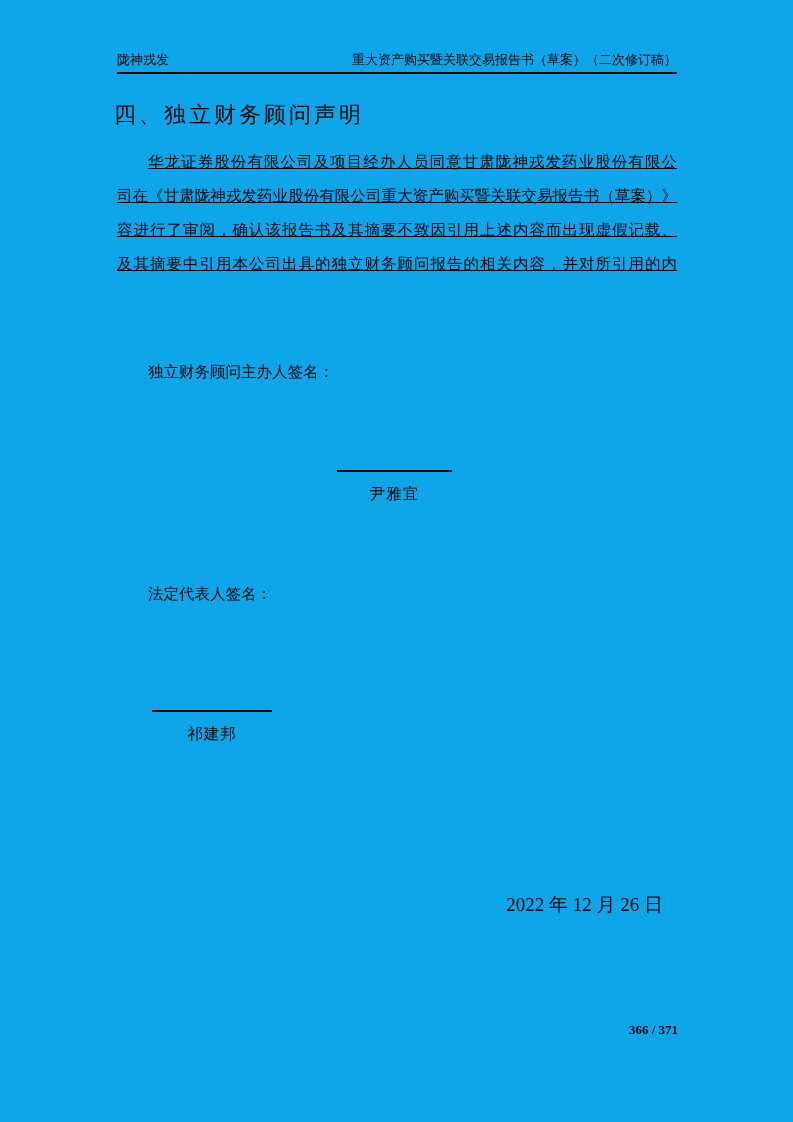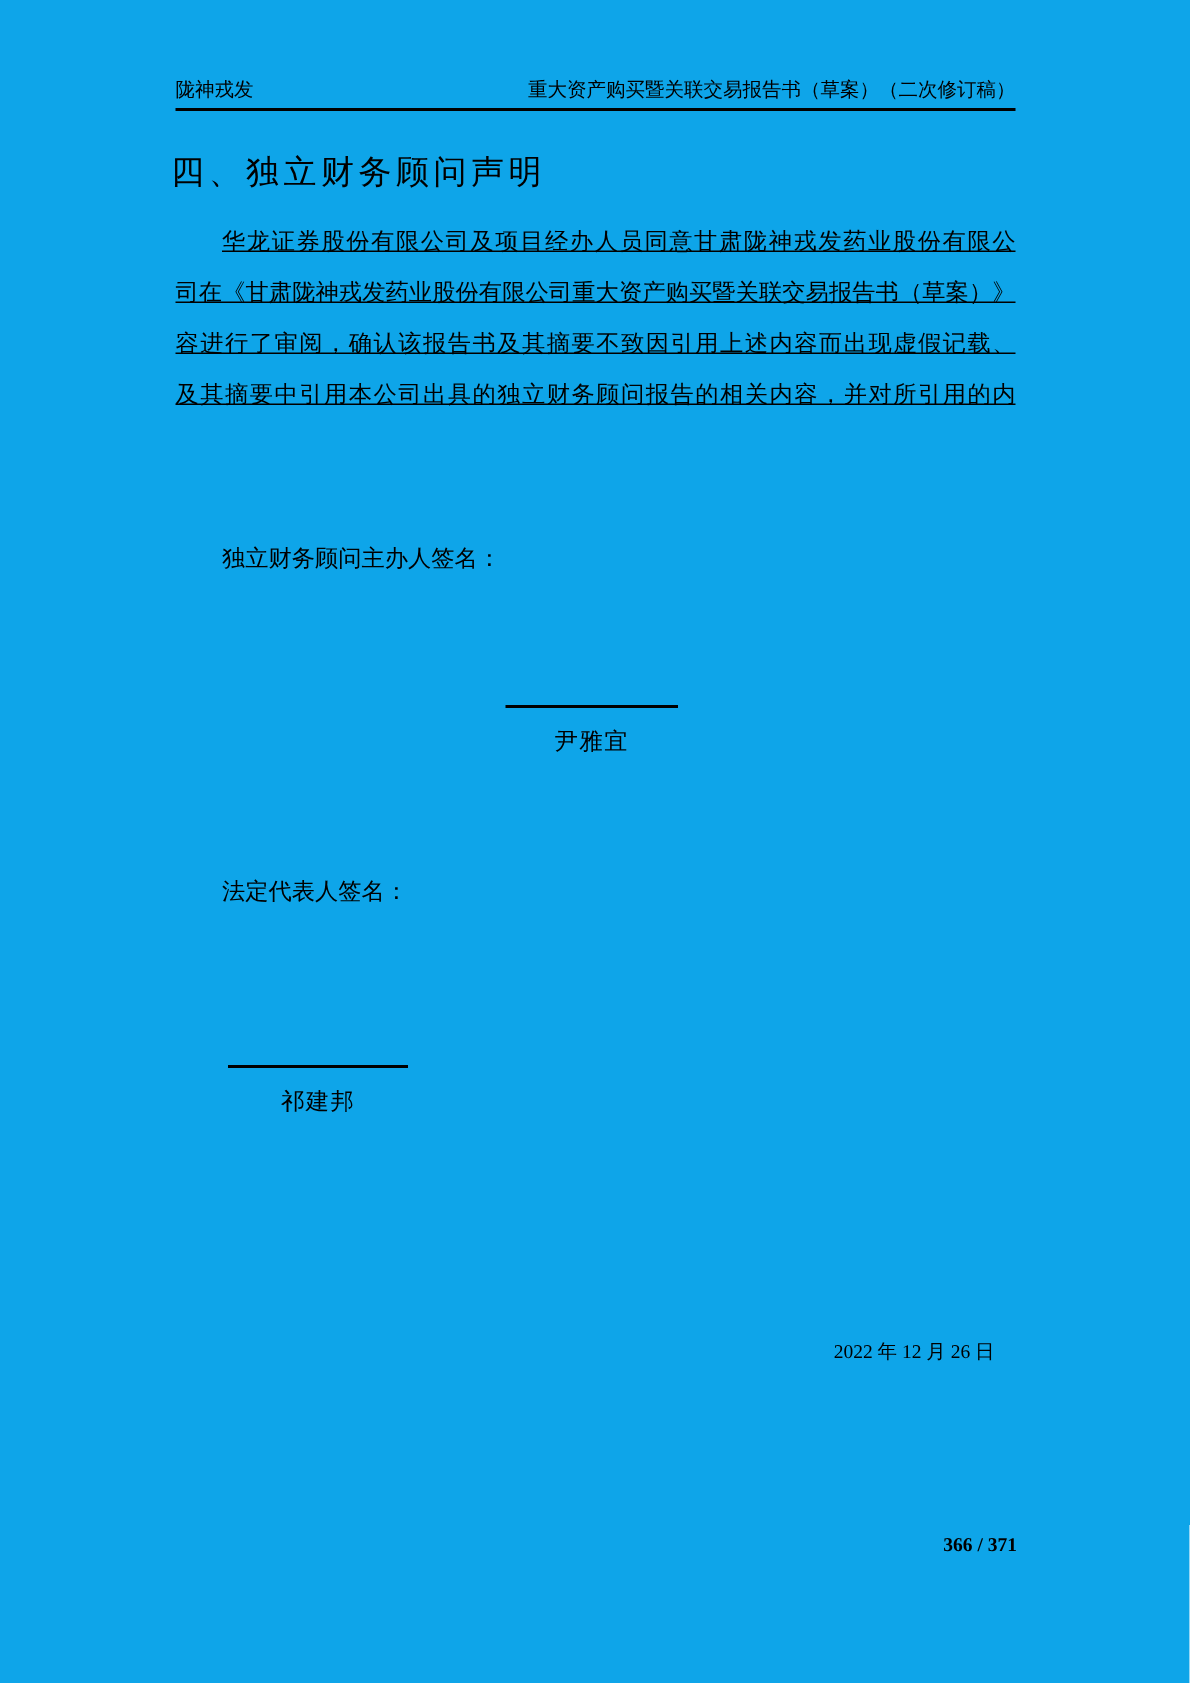--- a/index.html
+++ b/index.html
@@ -53,21 +53,21 @@
   }
   .sig-sponsor-1 { left:152px; top:470px; width:116px; }
   .sig-sponsor-2 { left:337px; top:470px; width:115px; }
   .sig-legal     { left:152px; top:710px; width:120px; }
   .company-name {
     position:absolute; top:807px; right:118px;
     font-size:16px; letter-spacing:1.5px; white-space:nowrap;
   }
   .sign-date {
     position:absolute; top:892px; right:130px;
-    font-size:13px; white-space:nowrap;
+    font-size:19px; white-space:nowrap;
   }
   .page-number {
     position:absolute; top:1022px; right:115px;
     font-size:13px; font-weight:bold; white-space:nowrap;text-align:right;
   }
 </style>
 </head>
 <body>
 
 <div class="page">

